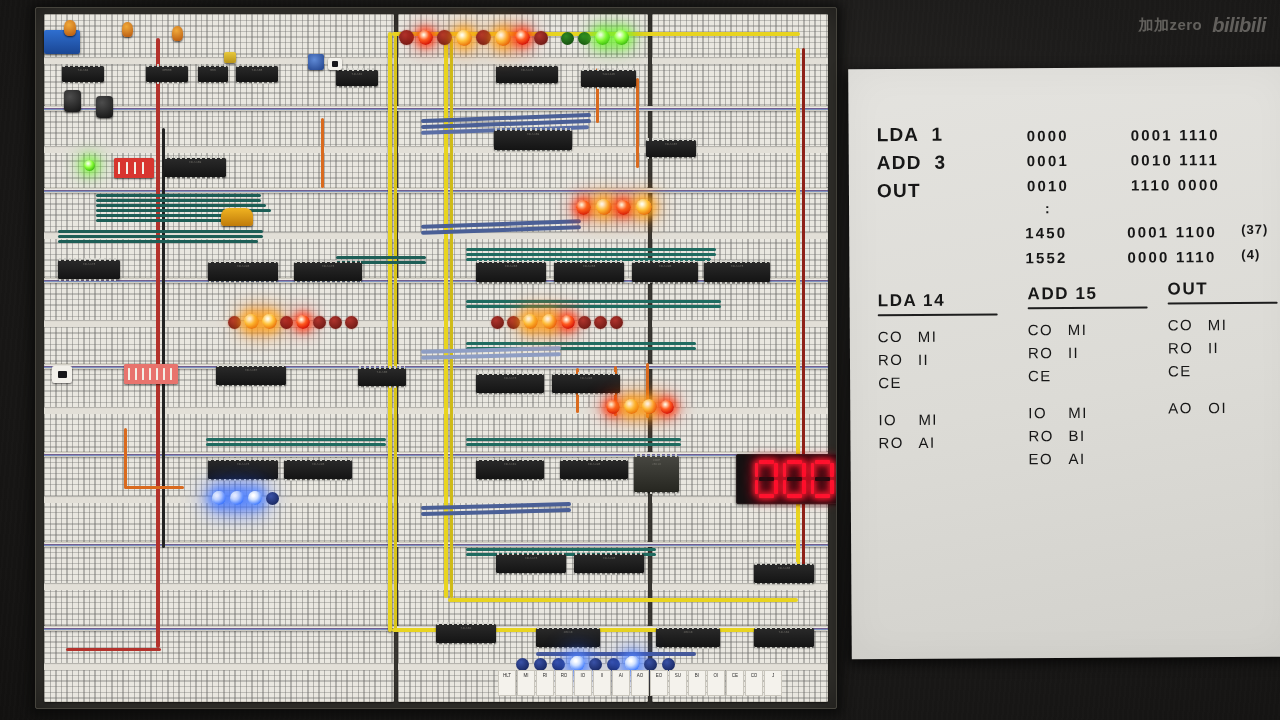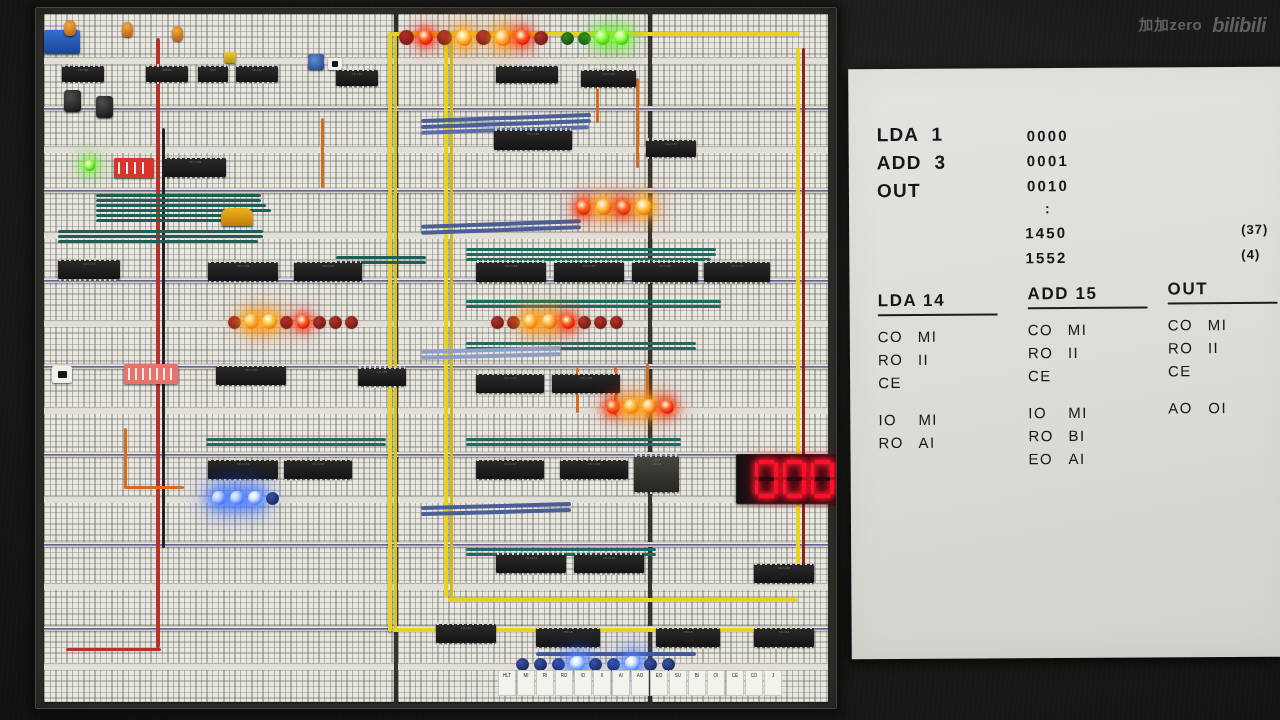--- a/index.html
+++ b/index.html
@@ -525,27 +525,36 @@
           <span>OUT</span>
           <span></span>
         </div>
       </div>
 
       <div class="hw mem" style="left:178px;top:55px;position:absolute">
         <div>0000</div>
         <div>0001</div>
         <div>0010</div>
       </div>
+      <div class="hw memw" style="left:282px;top:55px;position:absolute">
+        <div>0001 1110</div>
+        <div>0010 1111</div>
+        <div>1110 0000</div>
+      </div>
 
       <div class="hw vdots" style="left:196px;top:136px;position:absolute;letter-spacing:0">:</div>
 
       <div class="hw mem" style="left:176px;top:152px;position:absolute">
         <div>1450</div>
         <div>1552</div>
       </div>
+      <div class="hw memw" style="left:278px;top:152px;position:absolute">
+        <div>0001 1100</div>
+        <div>0000 1110</div>
+      </div>
       <div class="hw memnote" style="left:392px;top:150px;position:absolute;line-height:25px">
         <div>(37)</div>
         <div>(4)</div>
       </div>
 
       <div class="tbl" style="left:28px;top:222px;width:120px">
         <h4>LDA 14</h4>
         <div class="ul"></div>
         <div class="row">
           <span class="c1">CO</span>

